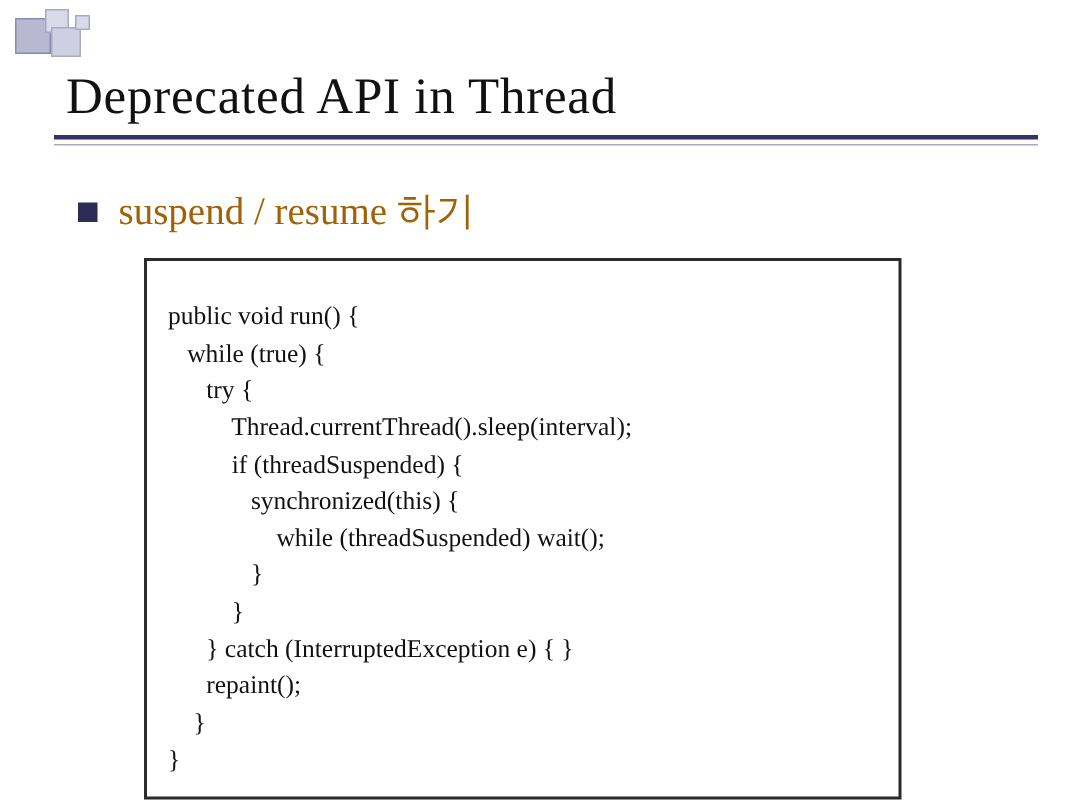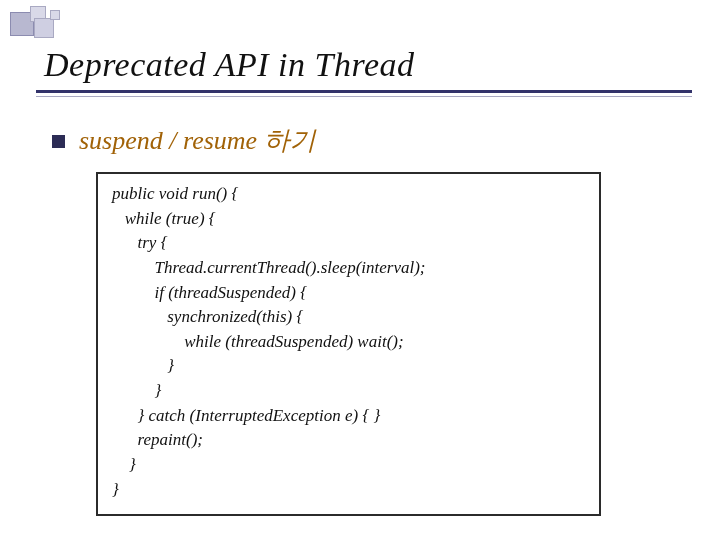--- a/index.html
+++ b/index.html
@@ -17,21 +17,20 @@
   }
   .sq{position:absolute;background:#d9d9e8;border:1px solid #a9a9c2}
   .sq.a{left:0;top:6px;width:22px;height:22px;background:#b8b8d0;border-color:#8c8cb0}
   .sq.b{left:20px;top:0;width:14px;height:14px}
   .sq.c{left:24px;top:12px;width:18px;height:18px;background:#cfcfe2}
   .sq.d{left:40px;top:4px;width:8px;height:8px}
   .slide{
     position:absolute;left:0;top:0;right:0;bottom:0;
     padding:46px 36px 30px 44px;
     box-sizing:border-box;
-    font-style:italic;
   }
   .title{
     font-size:34px;
     color:#111;
     letter-spacing:0.5px;
     margin-bottom:2px;
   }
   .rule-wrap{margin-left:-8px;margin-right:-8px}
   .rule1{border:none;border-top:3px solid #33336a;margin:6px 0 0 0}
   .rule2{border:none;border-top:1px solid #a9a9c2;margin:3px 0 0 0}
@@ -44,21 +43,21 @@
     width:13px;height:13px;background:#2c2c55;flex:0 0 auto;
     margin-top:2px;
   }
   .btext{
     font-size:26px;color:#a16207;
   }
   .codebox{
     margin:8px 26px 0 52px;
     border:2px solid #2b2b2b;
     background:#fff;
-    padding:8px 14px 12px 14px;
+    padding:25px 14px 12px 14px;
     box-sizing:border-box;
     width:505px;
   }
   .code{
     font-family:"Times New Roman",serif;
     font-size:17px;
     line-height:1.45;
     white-space:pre;
     color:#111;
   }

